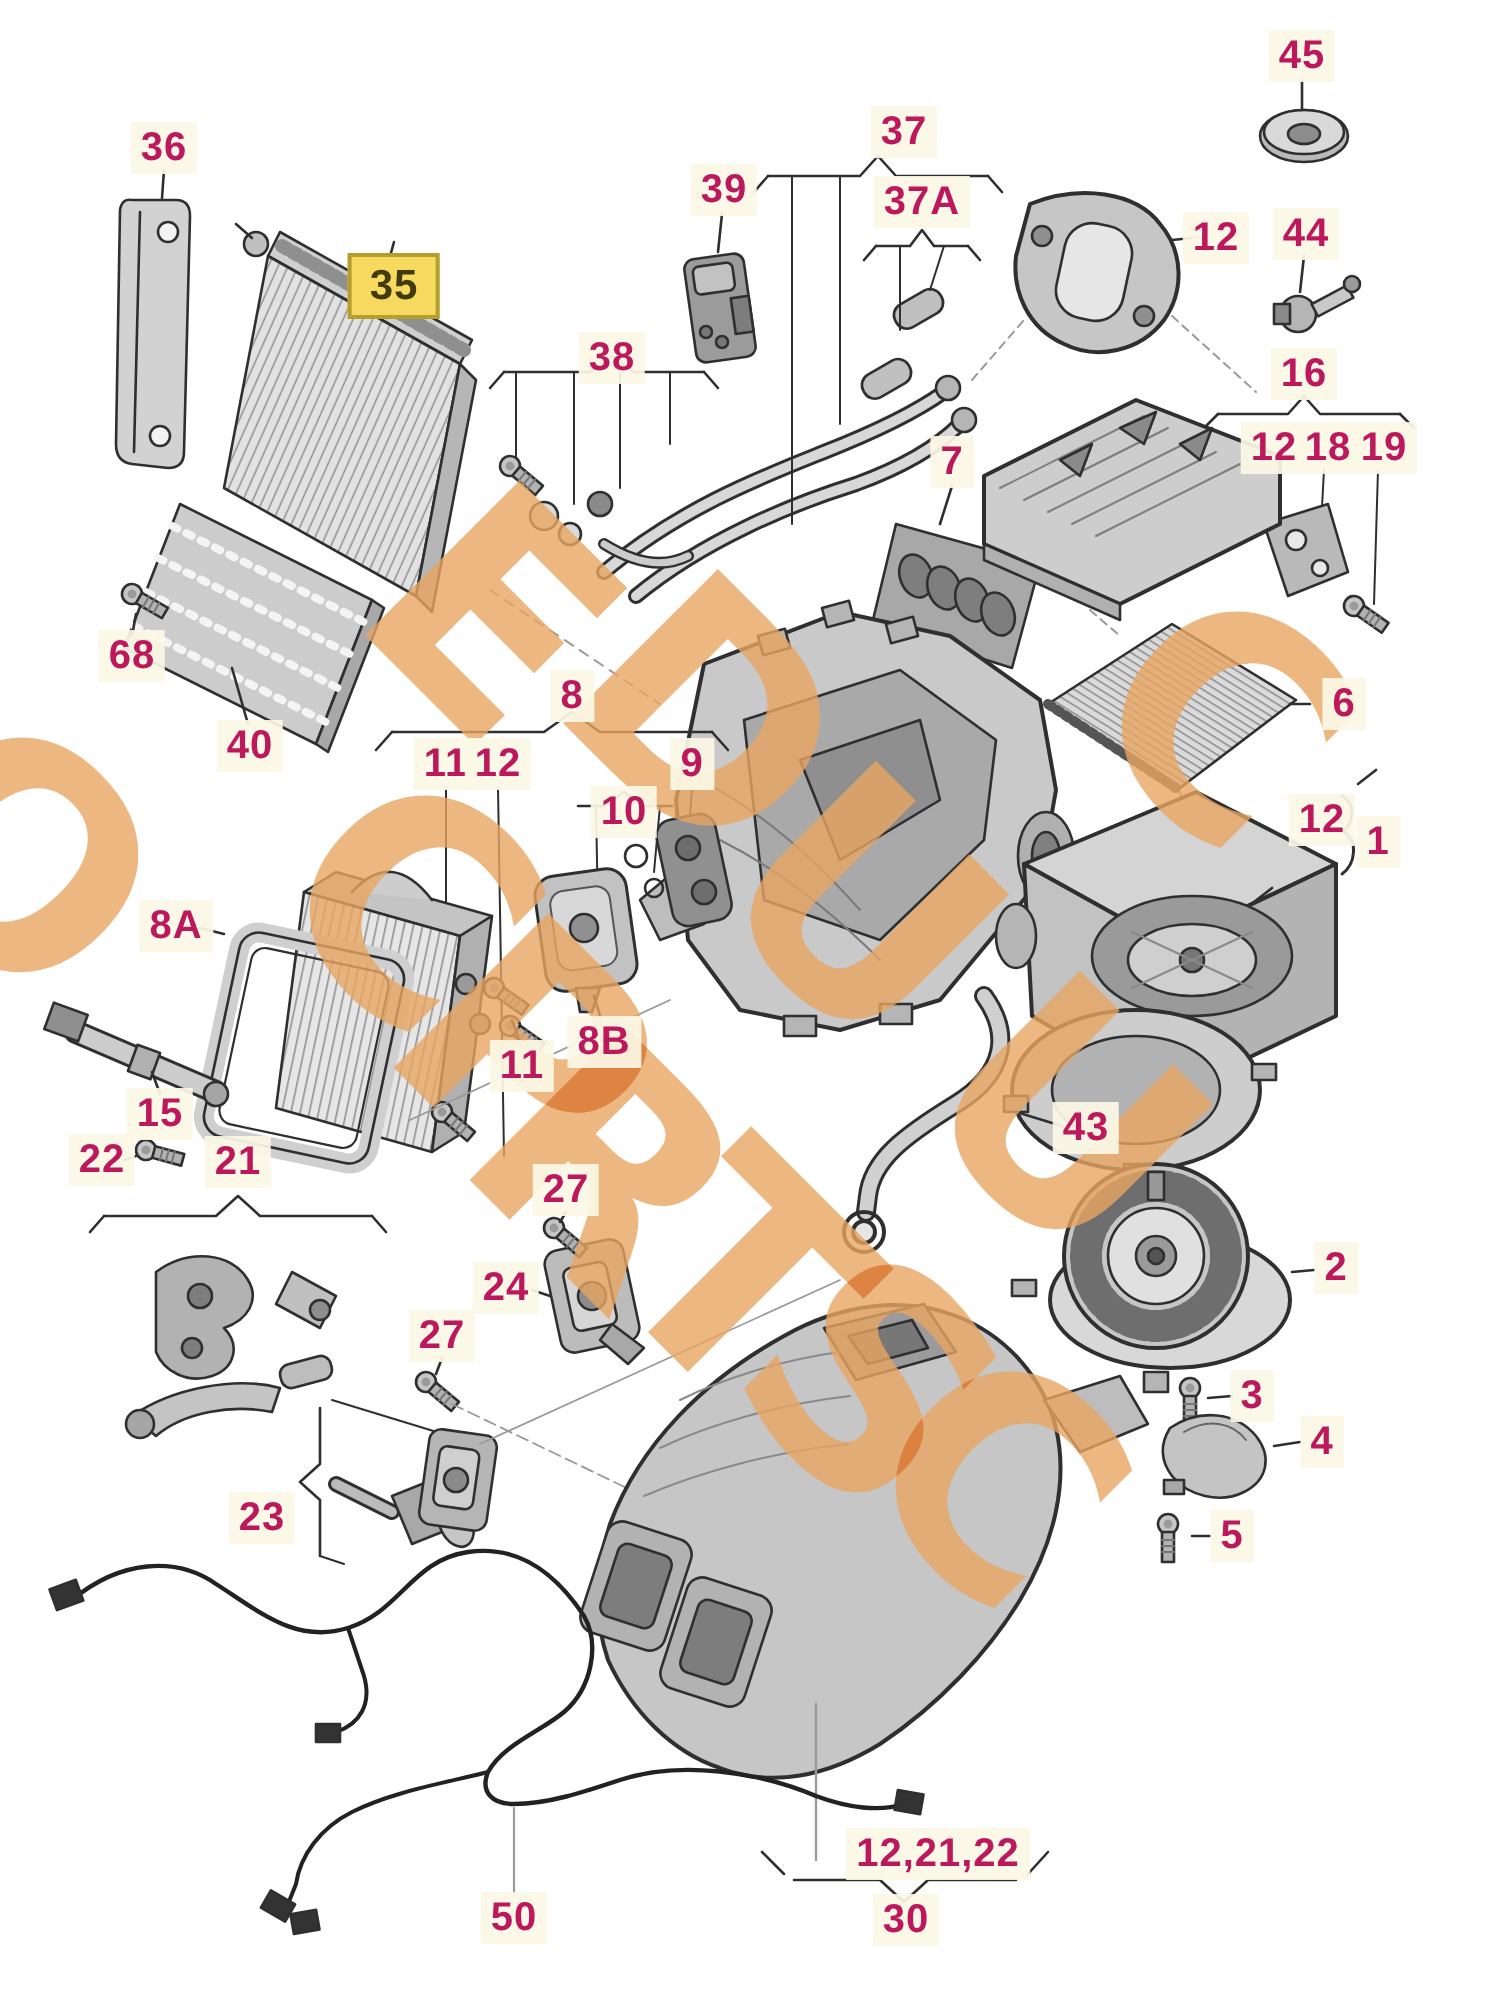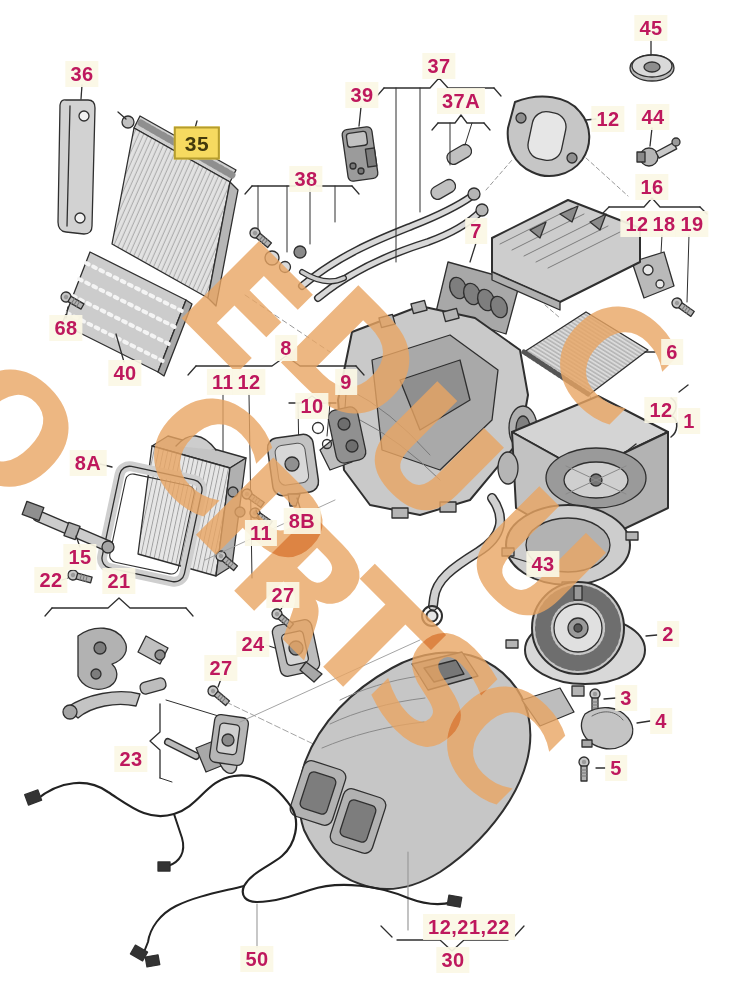--- a/index.html
+++ b/index.html
@@ -407,21 +407,21 @@
       <span class="wm" style="left: 532px; top: 560px; color: rgb(233, 165, 99);">U</span>
       <span class="wm" style="left: 302px; top: 585px; color: rgb(233, 165, 99);">R</span>
       <span class="wm" style="left: 370px; top: 640px; color: rgb(233, 165, 99);">T</span>
       <span class="wm" style="left: 434px; top: 692px; color: rgb(233, 165, 99);">S</span>
       <span class="wm" style="left: 497px; top: 740px; color: rgb(233, 165, 99);">C</span>
     </div>
 <div id="labels-layer">
       <div class="lbl" style="left: 82px; top: 74px;">36</div>
       <div class="lbl hl" style="left: 197px; top: 107px; margin-top: 36px;">35</div>
       <div class="lbl" style="left: 362px; top: 95px;">39</div>
-      <div class="lbl" style="left: 439px; top: 66px;">37</div>
+      <div class="lbl" style="left: 452px; top: 66px;">37</div>
       <div class="lbl" style="left: 461px; top: 101px;">37A</div>
       <div class="lbl" style="left: 651px; top: 28px;">45</div>
       <div class="lbl" style="left: 608px; top: 119px;">12</div>
       <div class="lbl" style="left: 653px; top: 117px;">44</div>
       <div class="lbl" style="left: 652px; top: 187px;">16</div>
       <div class="lbl" style="left: 637px; top: 224px;">12</div>
       <div class="lbl" style="left: 664px; top: 224px;">18</div>
       <div class="lbl" style="left: 692px; top: 224px; text-align: right;">19</div>
       <div class="lbl" style="left: 306px; top: 179px;">38</div>
       <div class="lbl" style="left: 476px; top: 231px;">7</div>

